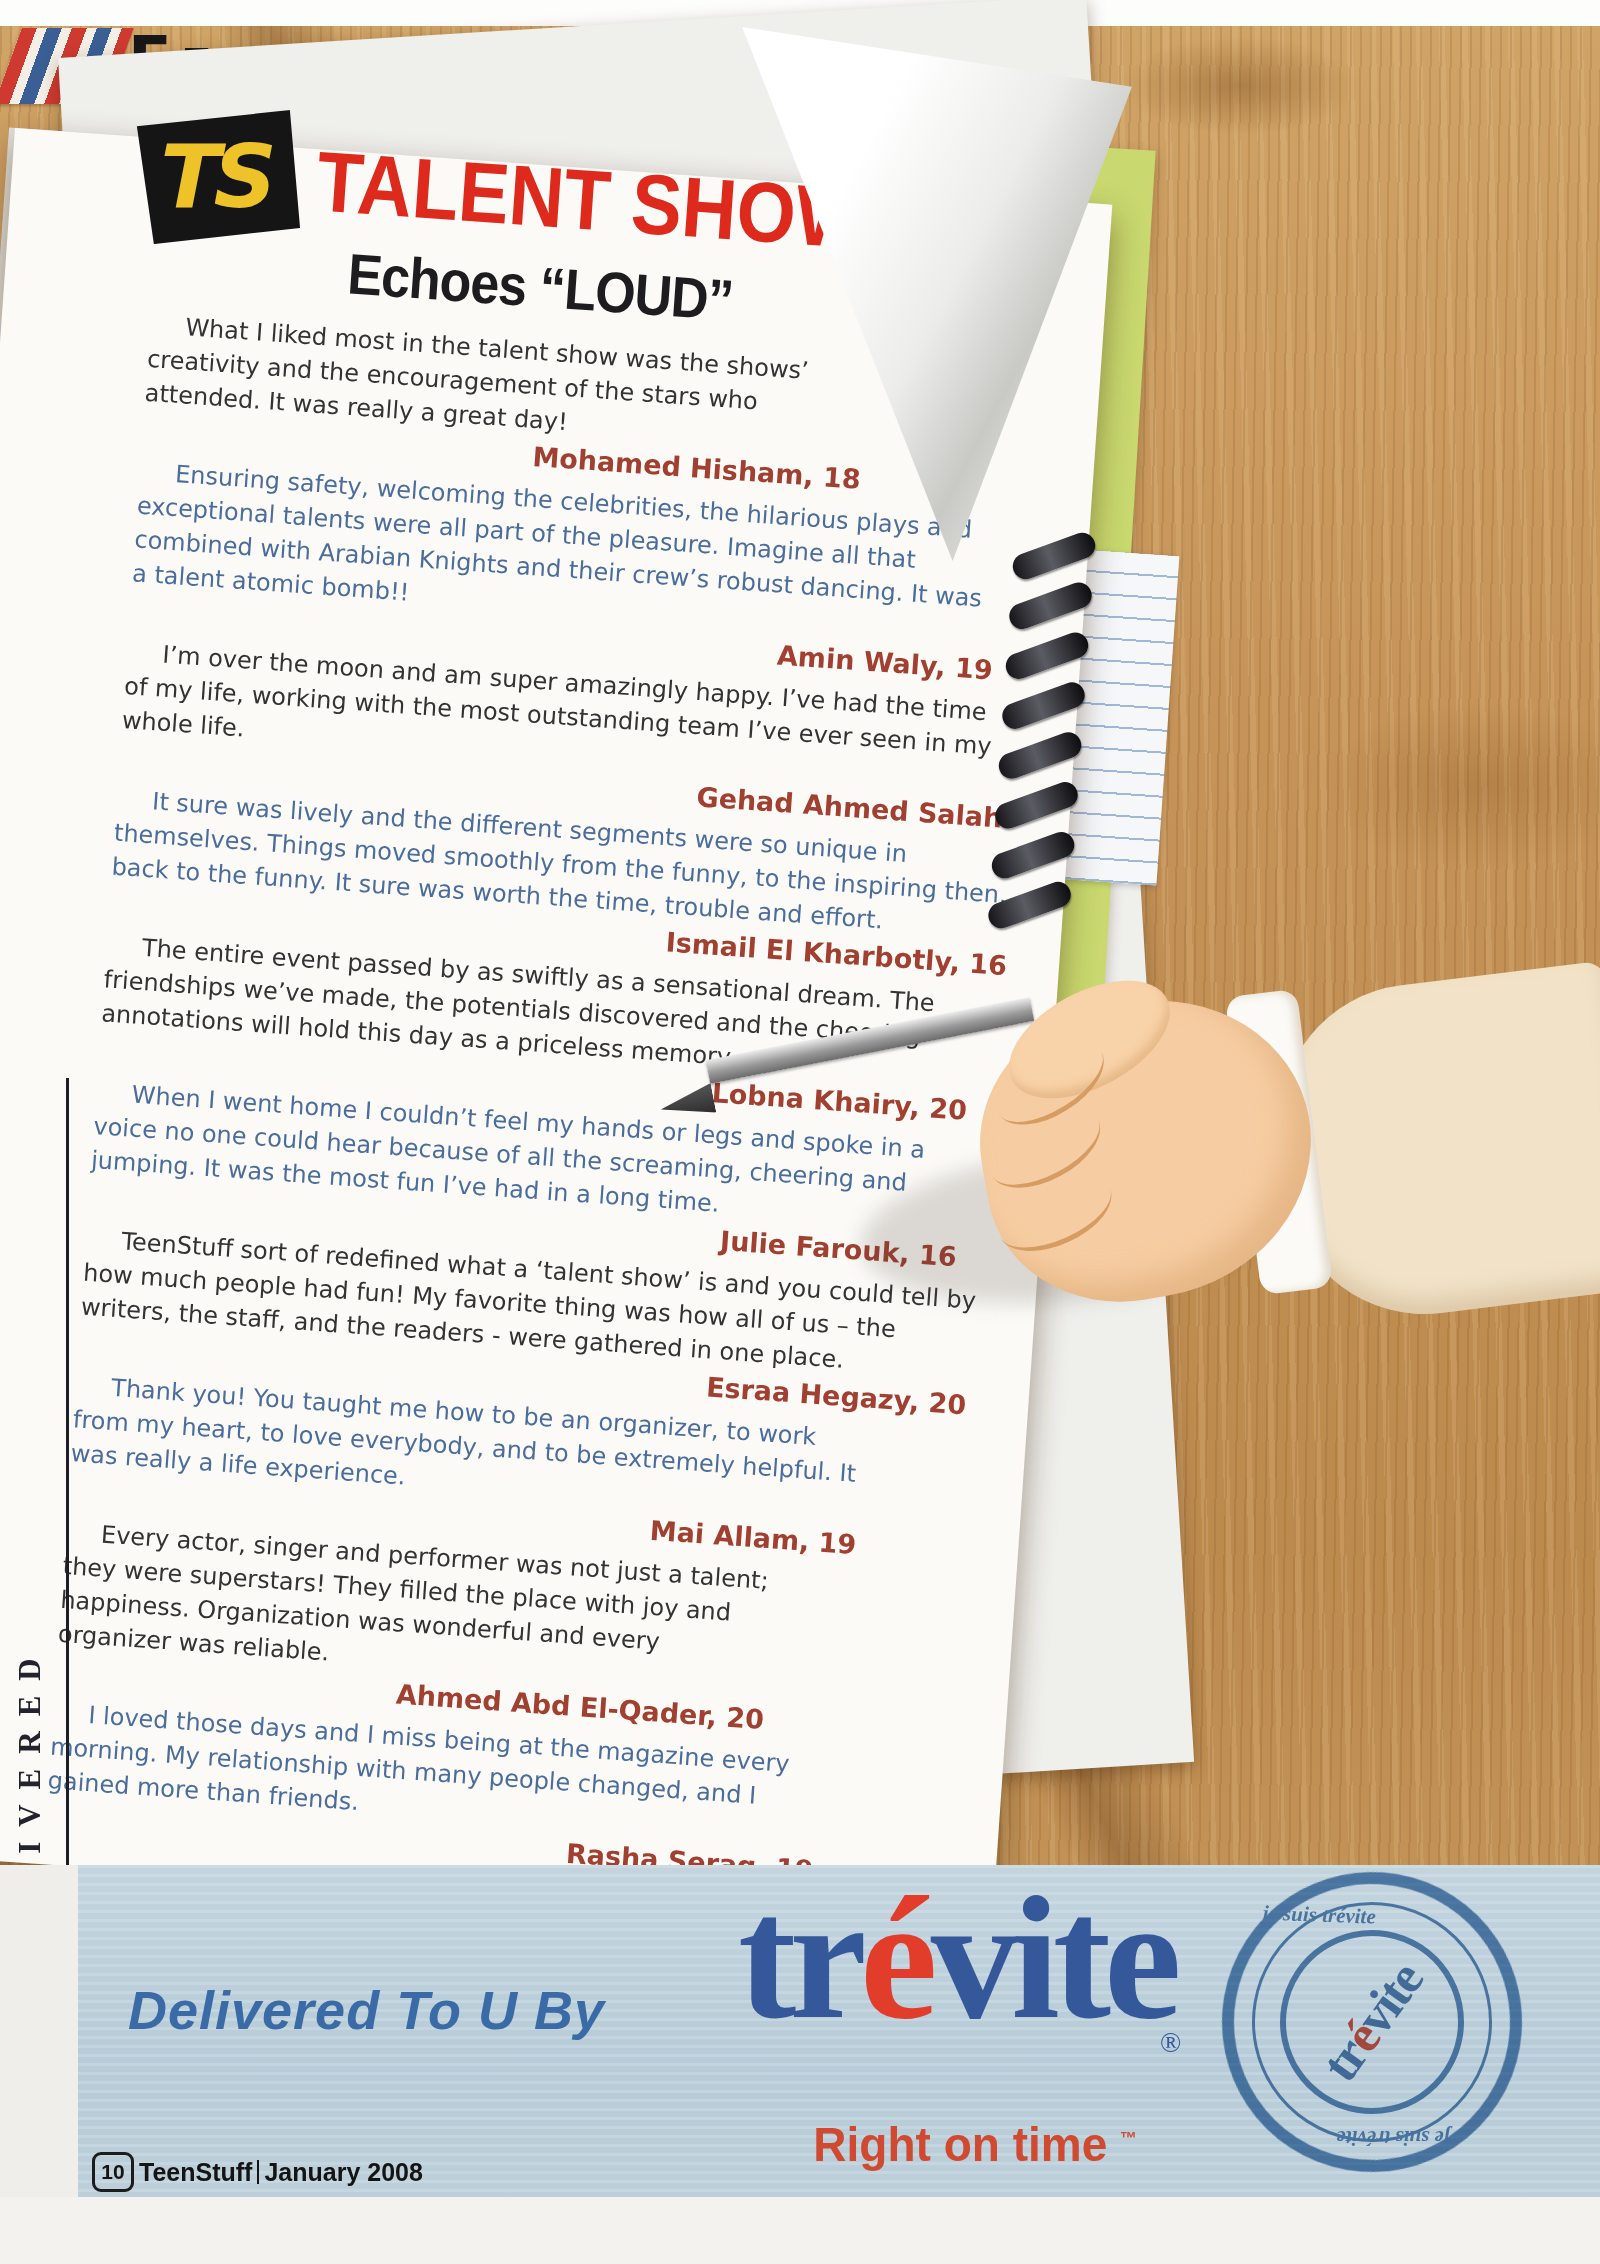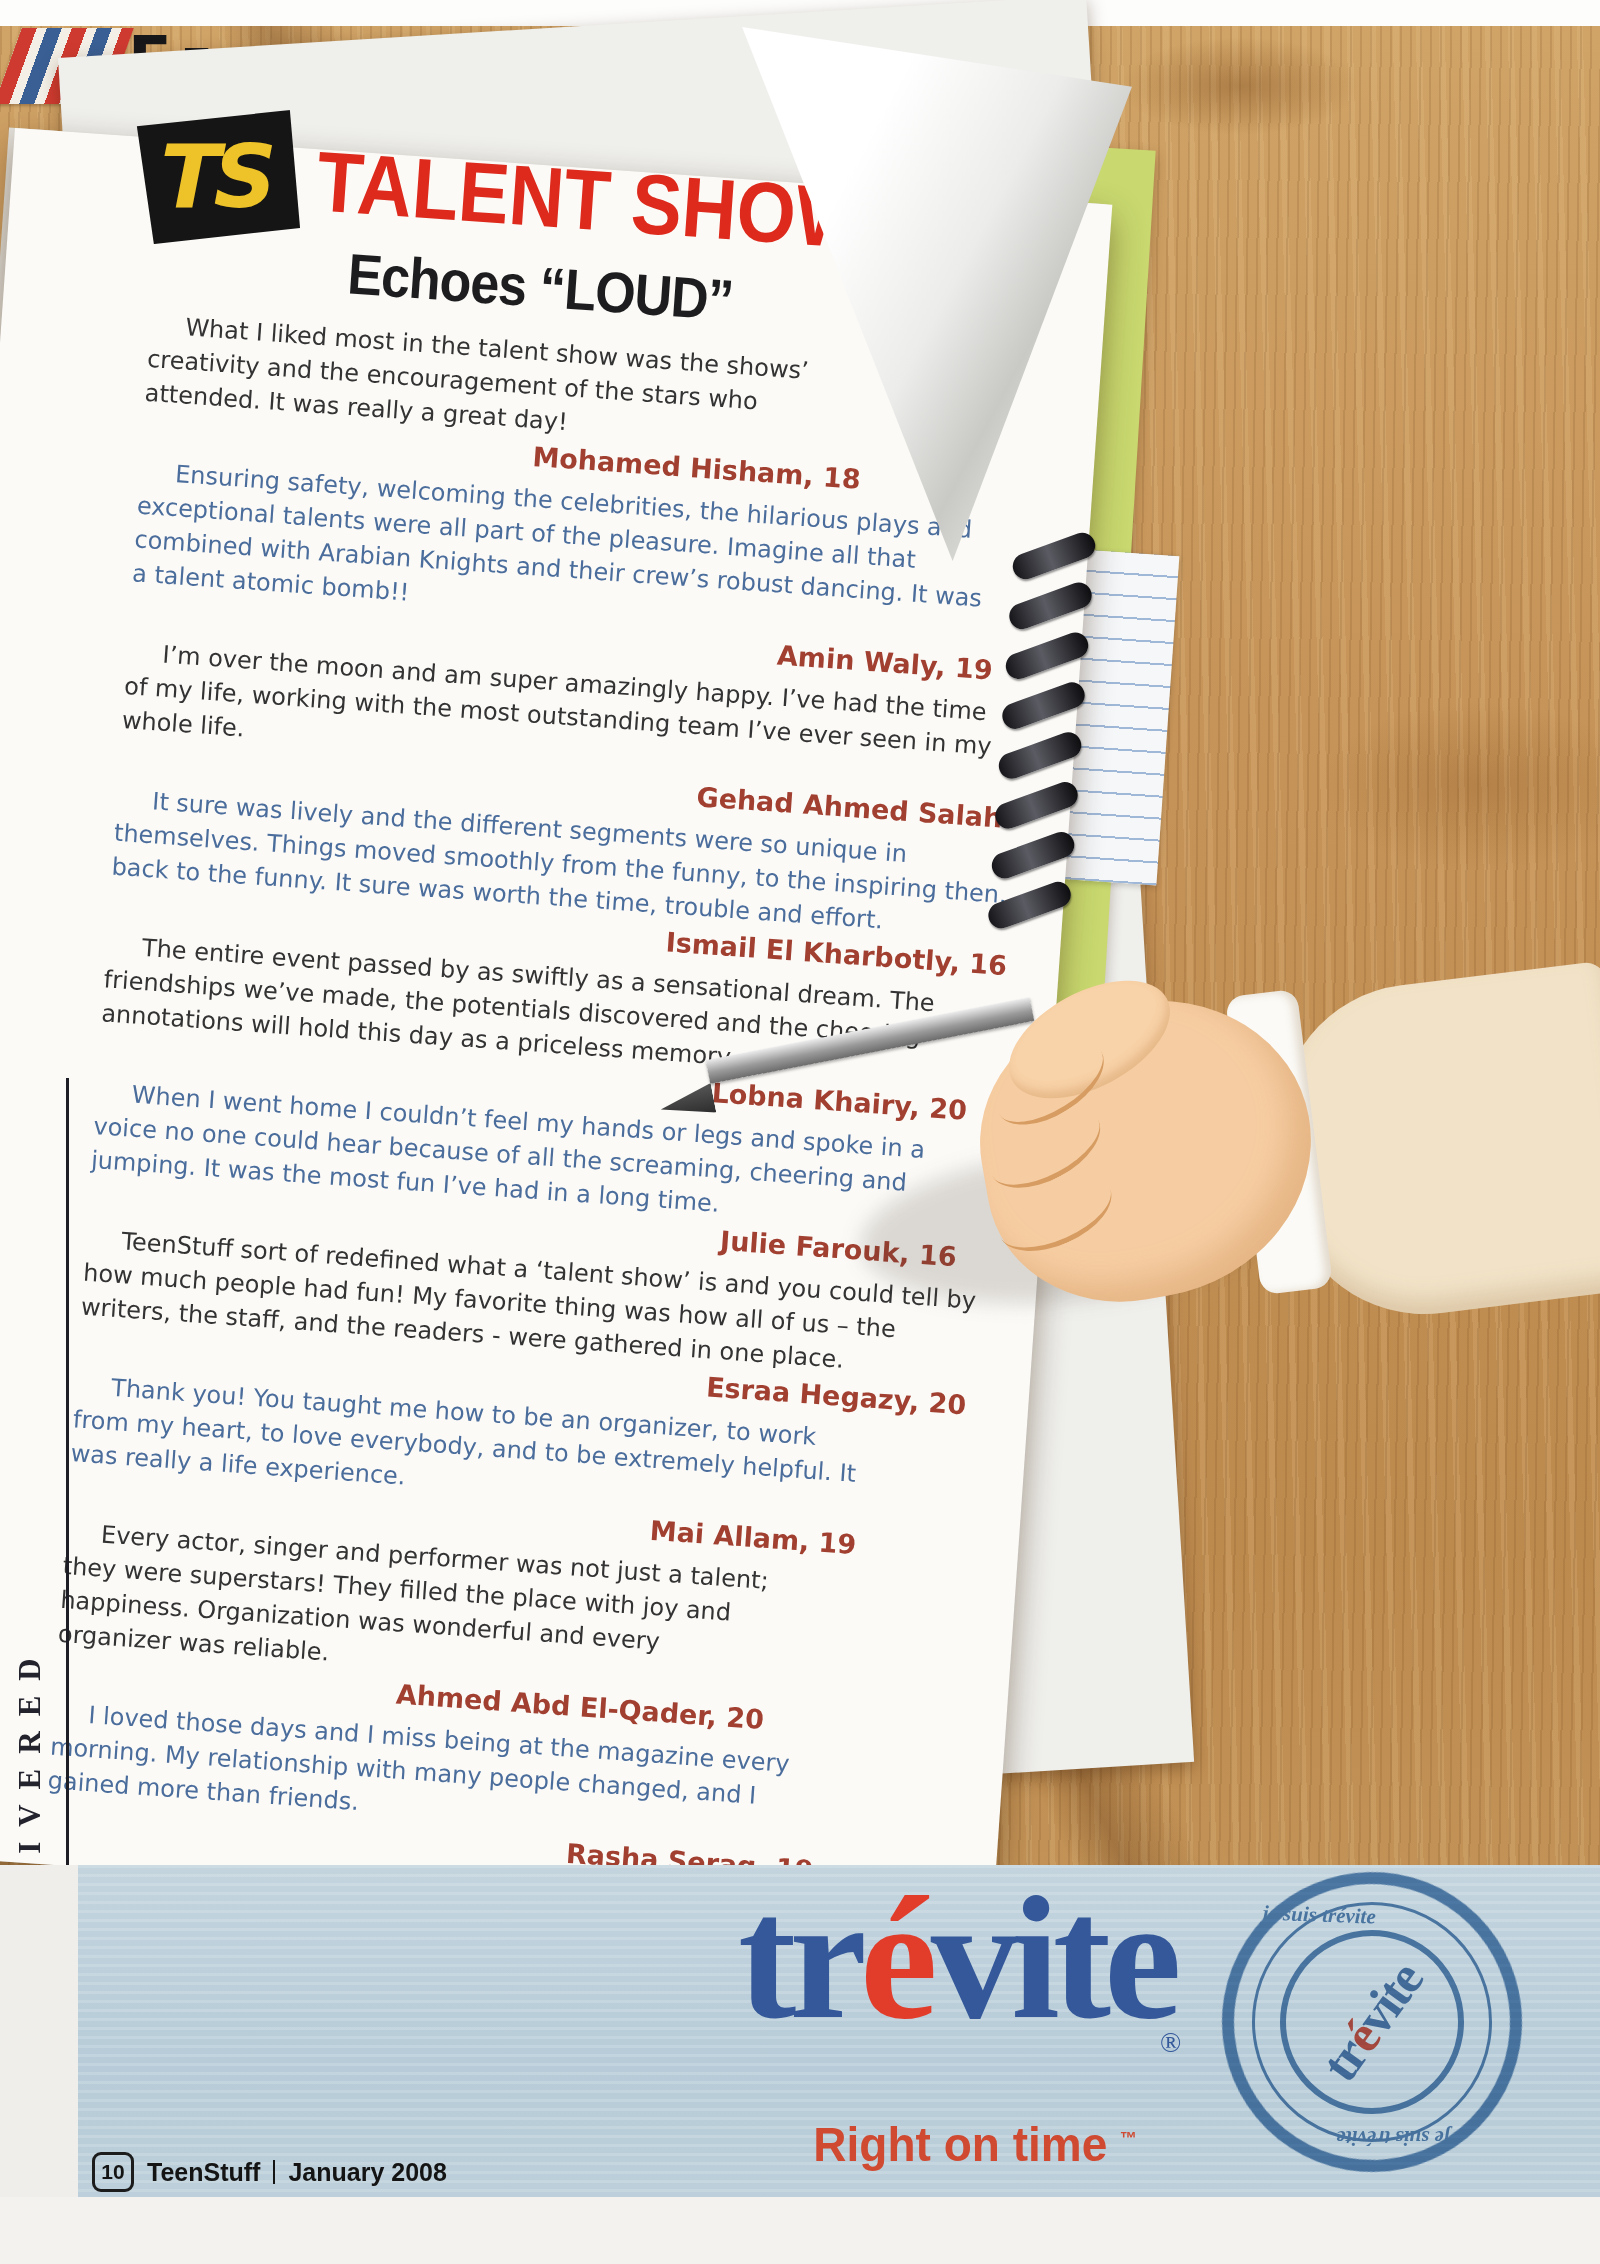--- a/index.html
+++ b/index.html
@@ -120,21 +120,21 @@
     filter:blur(.6px);}
   .stamp .ring-mid{position:absolute;inset:30px;border:3px solid #4a7cae;border-radius:50%;}
   .stamp .ring-inner{position:absolute;inset:58px;border:6px solid #4a7cae;border-radius:50%;}
   .stamp .sbrand{position:absolute;left:50%;top:50%;transform:translate(-50%,-50%) rotate(-42deg);
     font-family:"Liberation Serif",serif;font-size:52px;font-weight:700;color:#3f6fa5;letter-spacing:-2px;}
   .stamp .sbrand .accent{color:#d8402f;}
   .stamp .motto{position:absolute;font:italic 600 21px "Liberation Serif",serif;color:#4a7cae;white-space:nowrap;}
   .stamp .m-top{left:64px;top:22px;transform:rotate(14deg);}
   .stamp .m-bottom{left:90px;bottom:20px;transform:rotate(192deg);}
   
-  .cite{position:absolute;left:92px;top:2152px;display:flex;align-items:center;gap:13px;color:#141414;}
+  .cite{position:absolute;left:92px;top:2152px;display:flex;align-items:center;gap:5px;color:#141414;}
   .pagenum{width:36px;height:34px;border:3px solid #1c1c1c;border-radius:9px;display:flex;
     align-items:center;justify-content:center;font:700 21px "Liberation Sans",sans-serif;}
   .mag{font:700 25px "Liberation Sans",sans-serif;}
   .cite .bar{width:2px;height:24px;background:#141414;}
   .issue{font:700 25px "Liberation Sans",sans-serif;}
   .white-top{position:absolute;left:0;top:0;width:1600px;height:26px;background:#fdfdfc;}
   .white-bottom{position:absolute;left:0;top:2197px;width:1600px;height:67px;background:#f3f2ef;}
   .white-left{position:absolute;left:0;top:1865px;width:78px;height:332px;background:#efeeeb;}
 </style>
 </head>
@@ -227,20 +227,21 @@
     <div class="crease c1"></div>
     <div class="crease c2"></div>
     <div class="crease c3"></div>
   </div>
 
   <div class="vrule"></div>
   <p class="vlabel">MAIL DELIVERED</p>
 
   <div class="white-left"></div>
   <div class="band">
+    <p class="delivered">Delivered To U By</p>
     <p class="brand"><span>tr</span><span class="accent">é</span><span>vite</span></p>
     <span class="brand-reg">®</span>
     <p class="tagline"><span>Right on time</span> <span class="tm">™</span></p>
   </div>
 
   <div class="stamp">
     <div class="ring-outer"></div>
     <div class="ring-mid"></div>
     <div class="ring-inner"></div>
     <span class="motto m-top">je suis trévite</span>

